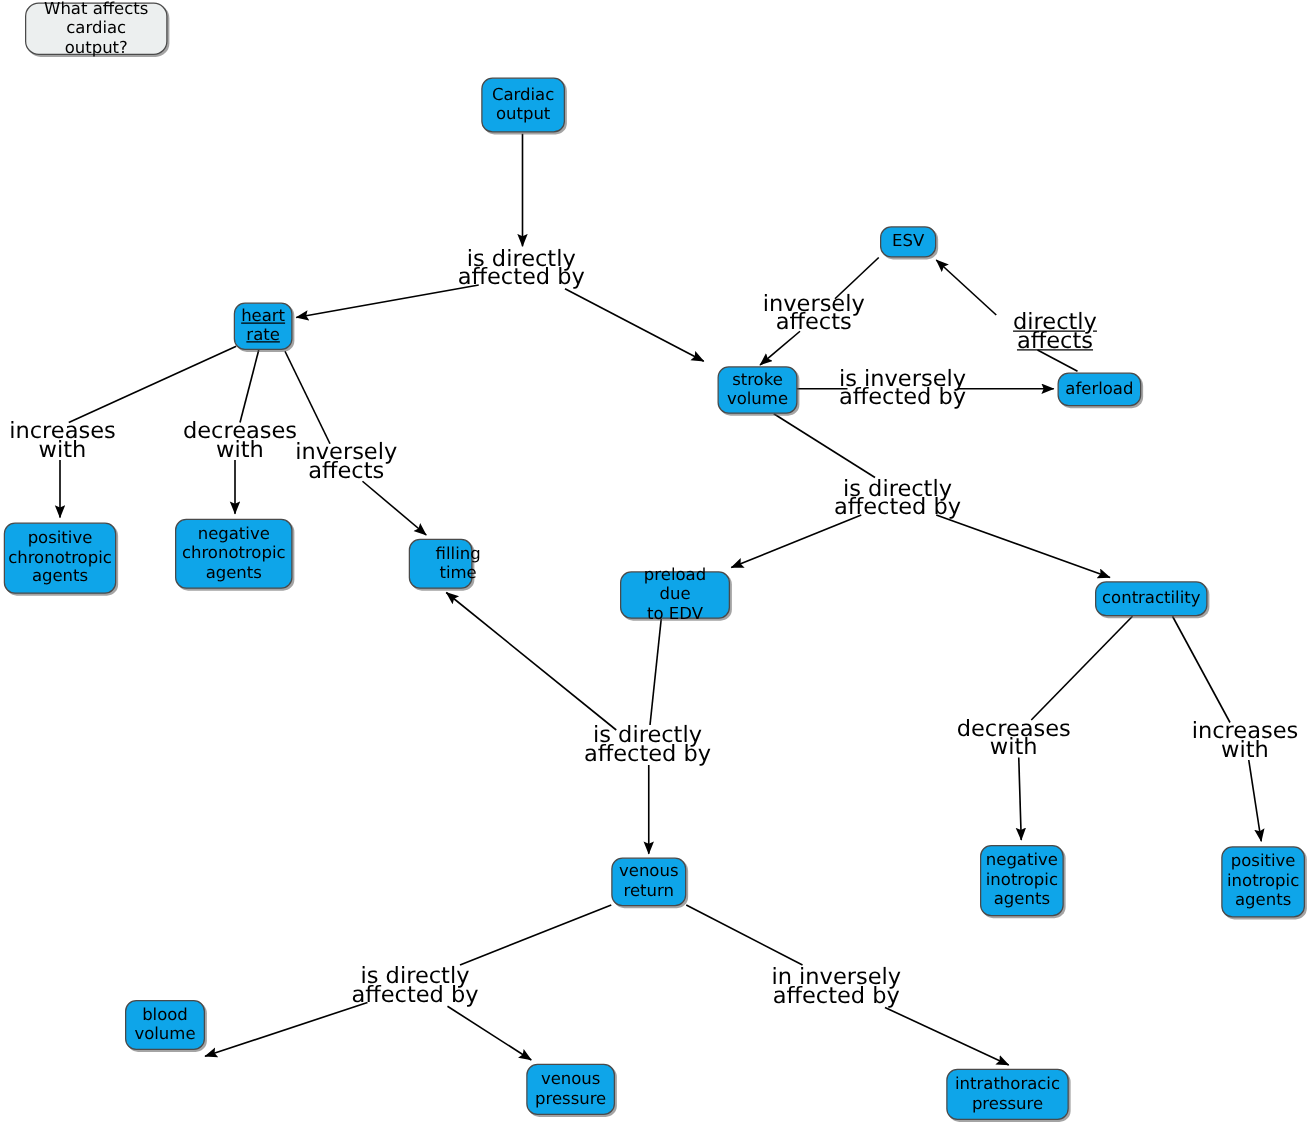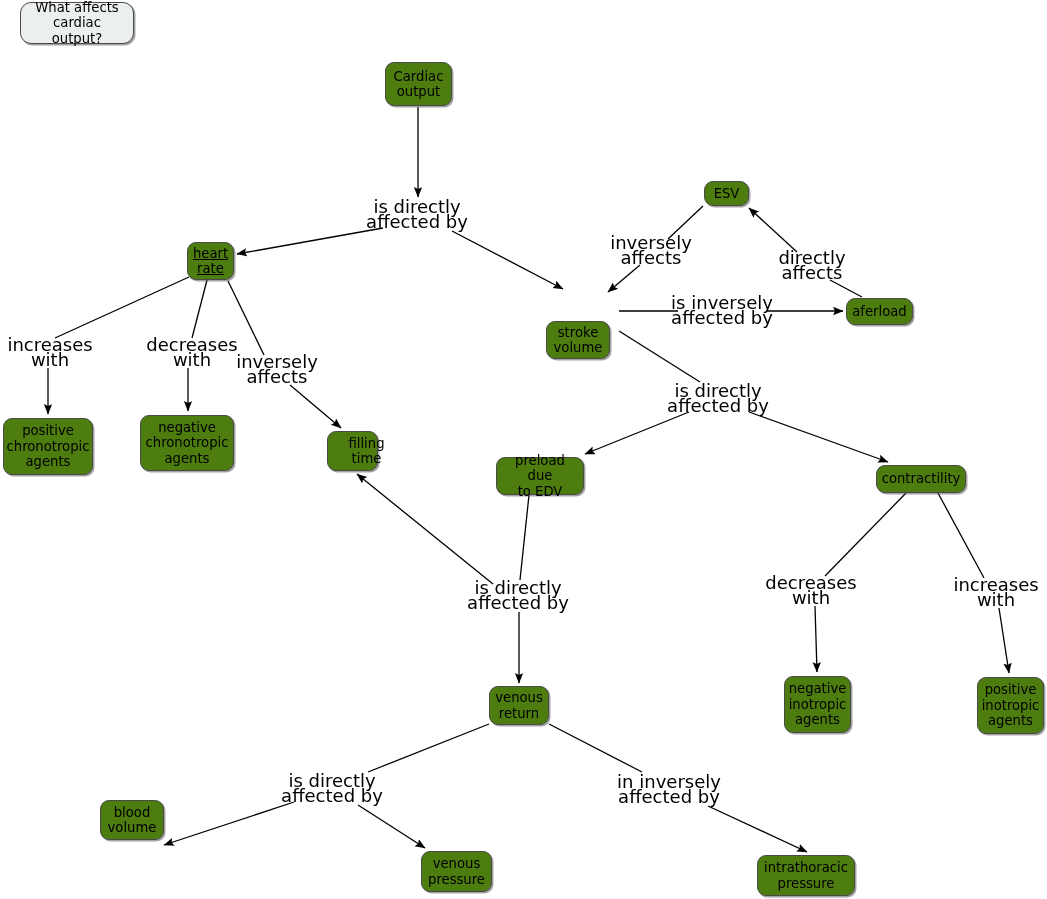--- a/index.html
+++ b/index.html
@@ -21,21 +21,21 @@
     position: absolute;
     left: 0;
     top: 0;
     width: 1047px;
     height: 899px;
     pointer-events: none;
   }
   .node {
     position: absolute;
     box-sizing: border-box;
-    background: #4d7c0f;
+    background: #0ea5e9;
     border: 1.4px solid #4a4a4a;
     border-radius: 9px;
     display: flex;
     align-items: center;
     justify-content: center;
     text-align: center;
     font-size: 13.2px;
     line-height: 15.5px;
     color: #000000;
     padding: 2px 6px;
@@ -101,21 +101,21 @@
       </g>
   </svg>
   <div id="nodes-group">
       <div class="node question" style="left: 20px; top: 2px; width: 114px; height: 42px;">What affects
 cardiac output?</div>
       <div class="node" style="left: 385px; top: 62px; width: 67px; height: 44px;">Cardiac
 output</div>
       <div class="node" style="left: 187px; top: 242px; width: 47px; height: 38px; text-decoration: underline;">heart
 rate</div>
       <div class="node" style="left: 704px; top: 181px; width: 45px; height: 25px;">ESV</div>
-      <div class="node" style="left: 546px; top: 293px; width: 64px; height: 38px; margin-top: 28px;">stroke
+      <div class="node" style="left: 574px; top: 293px; width: 64px; height: 38px;">stroke
 volume</div>
       <div class="node" style="left: 846px; top: 298px; width: 67px; height: 27px;">aferload</div>
       <div class="node" style="left: 3px; top: 418px; width: 90px; height: 57px;">positive
 chronotropic
 agents</div>
       <div class="node" style="left: 140px; top: 415px; width: 94px; height: 56px;">negative
 chronotropic
 agents</div>
       <div class="node" style="left: 327px; top: 431px; width: 51px; height: 40px; padding-left: 34px;">filling
 time</div>
@@ -141,21 +141,21 @@
       <div class="edge-label" style="left: 417px; top: 215px;">is directly
 affected by</div>
       <div class="edge-label" style="left: 50px; top: 353px;">increases
 with</div>
       <div class="edge-label" style="left: 192px; top: 353px;">decreases
 with</div>
       <div class="edge-label" style="left: 277px; top: 370px;">inversely
 affects</div>
       <div class="edge-label" style="left: 651px; top: 251px;">inversely
 affects</div>
-      <div class="edge-label" style="left: 812px; top: 266px;">directly
+      <div class="edge-label" style="left: 844px; top: 266px; text-decoration: underline;">directly
 affects</div>
       <div class="edge-label" style="left: 722px; top: 311px;">is inversely
 affected by</div>
       <div class="edge-label" style="left: 718px; top: 399px;">is directly
 affected by</div>
       <div class="edge-label" style="left: 518px; top: 596px;">is directly
 affected by</div>
       <div class="edge-label" style="left: 811px; top: 591px;">decreases
 with</div>
       <div class="edge-label" style="left: 996px; top: 593px;">increases

